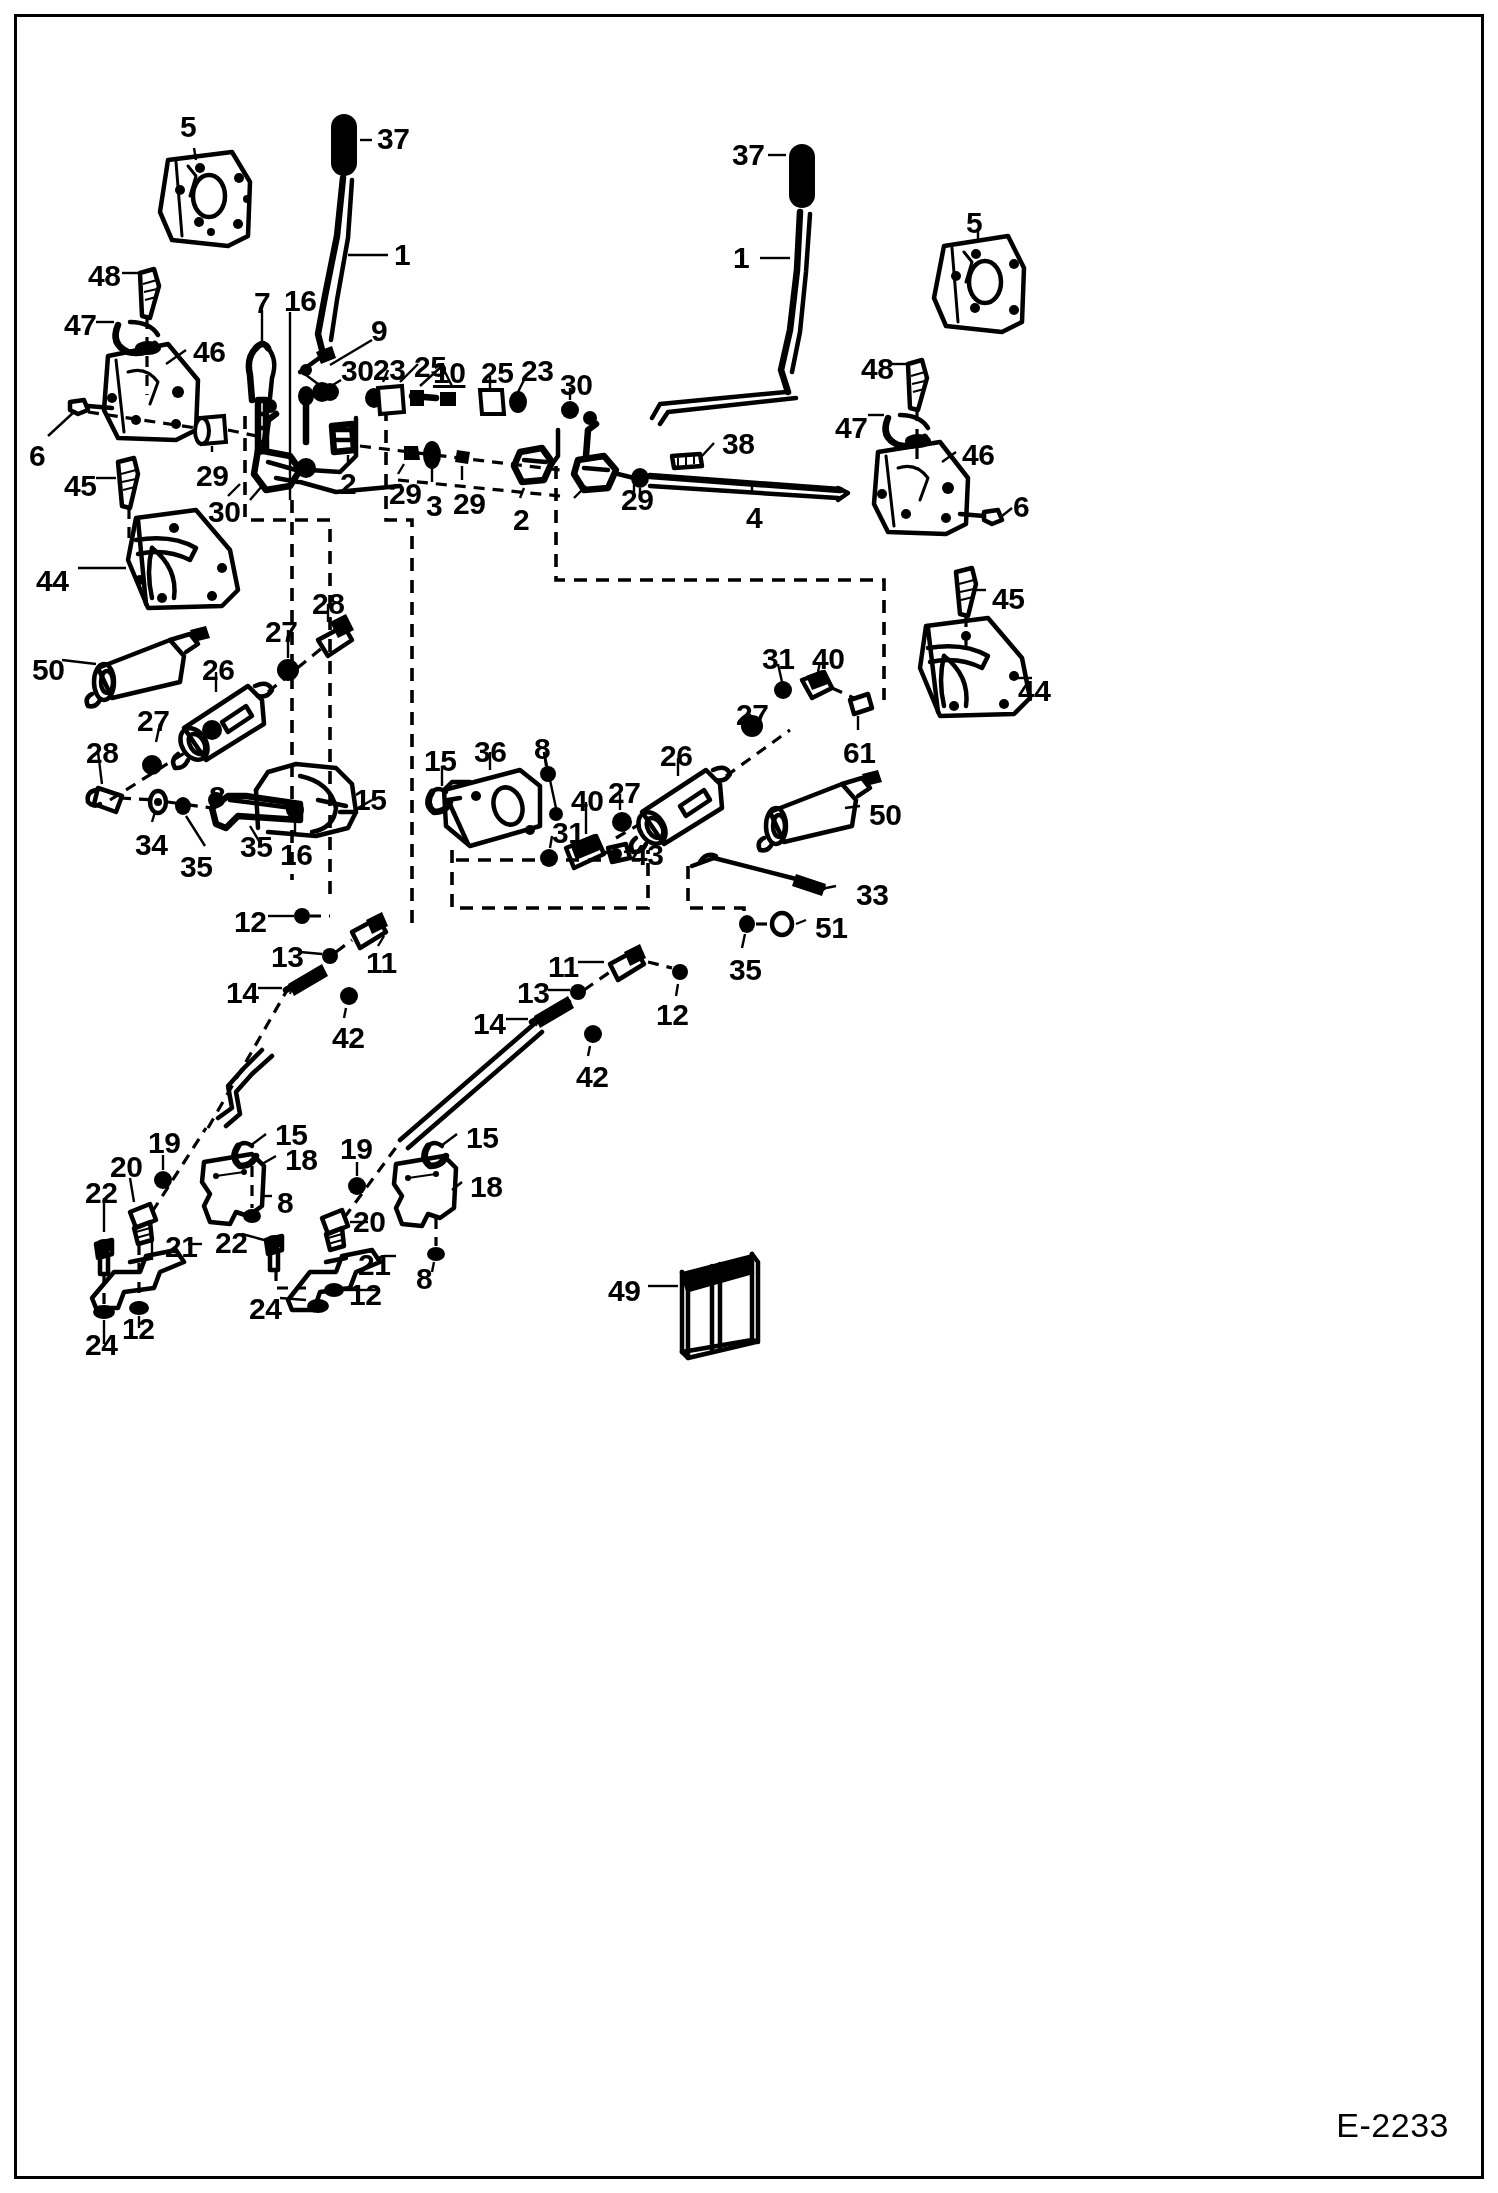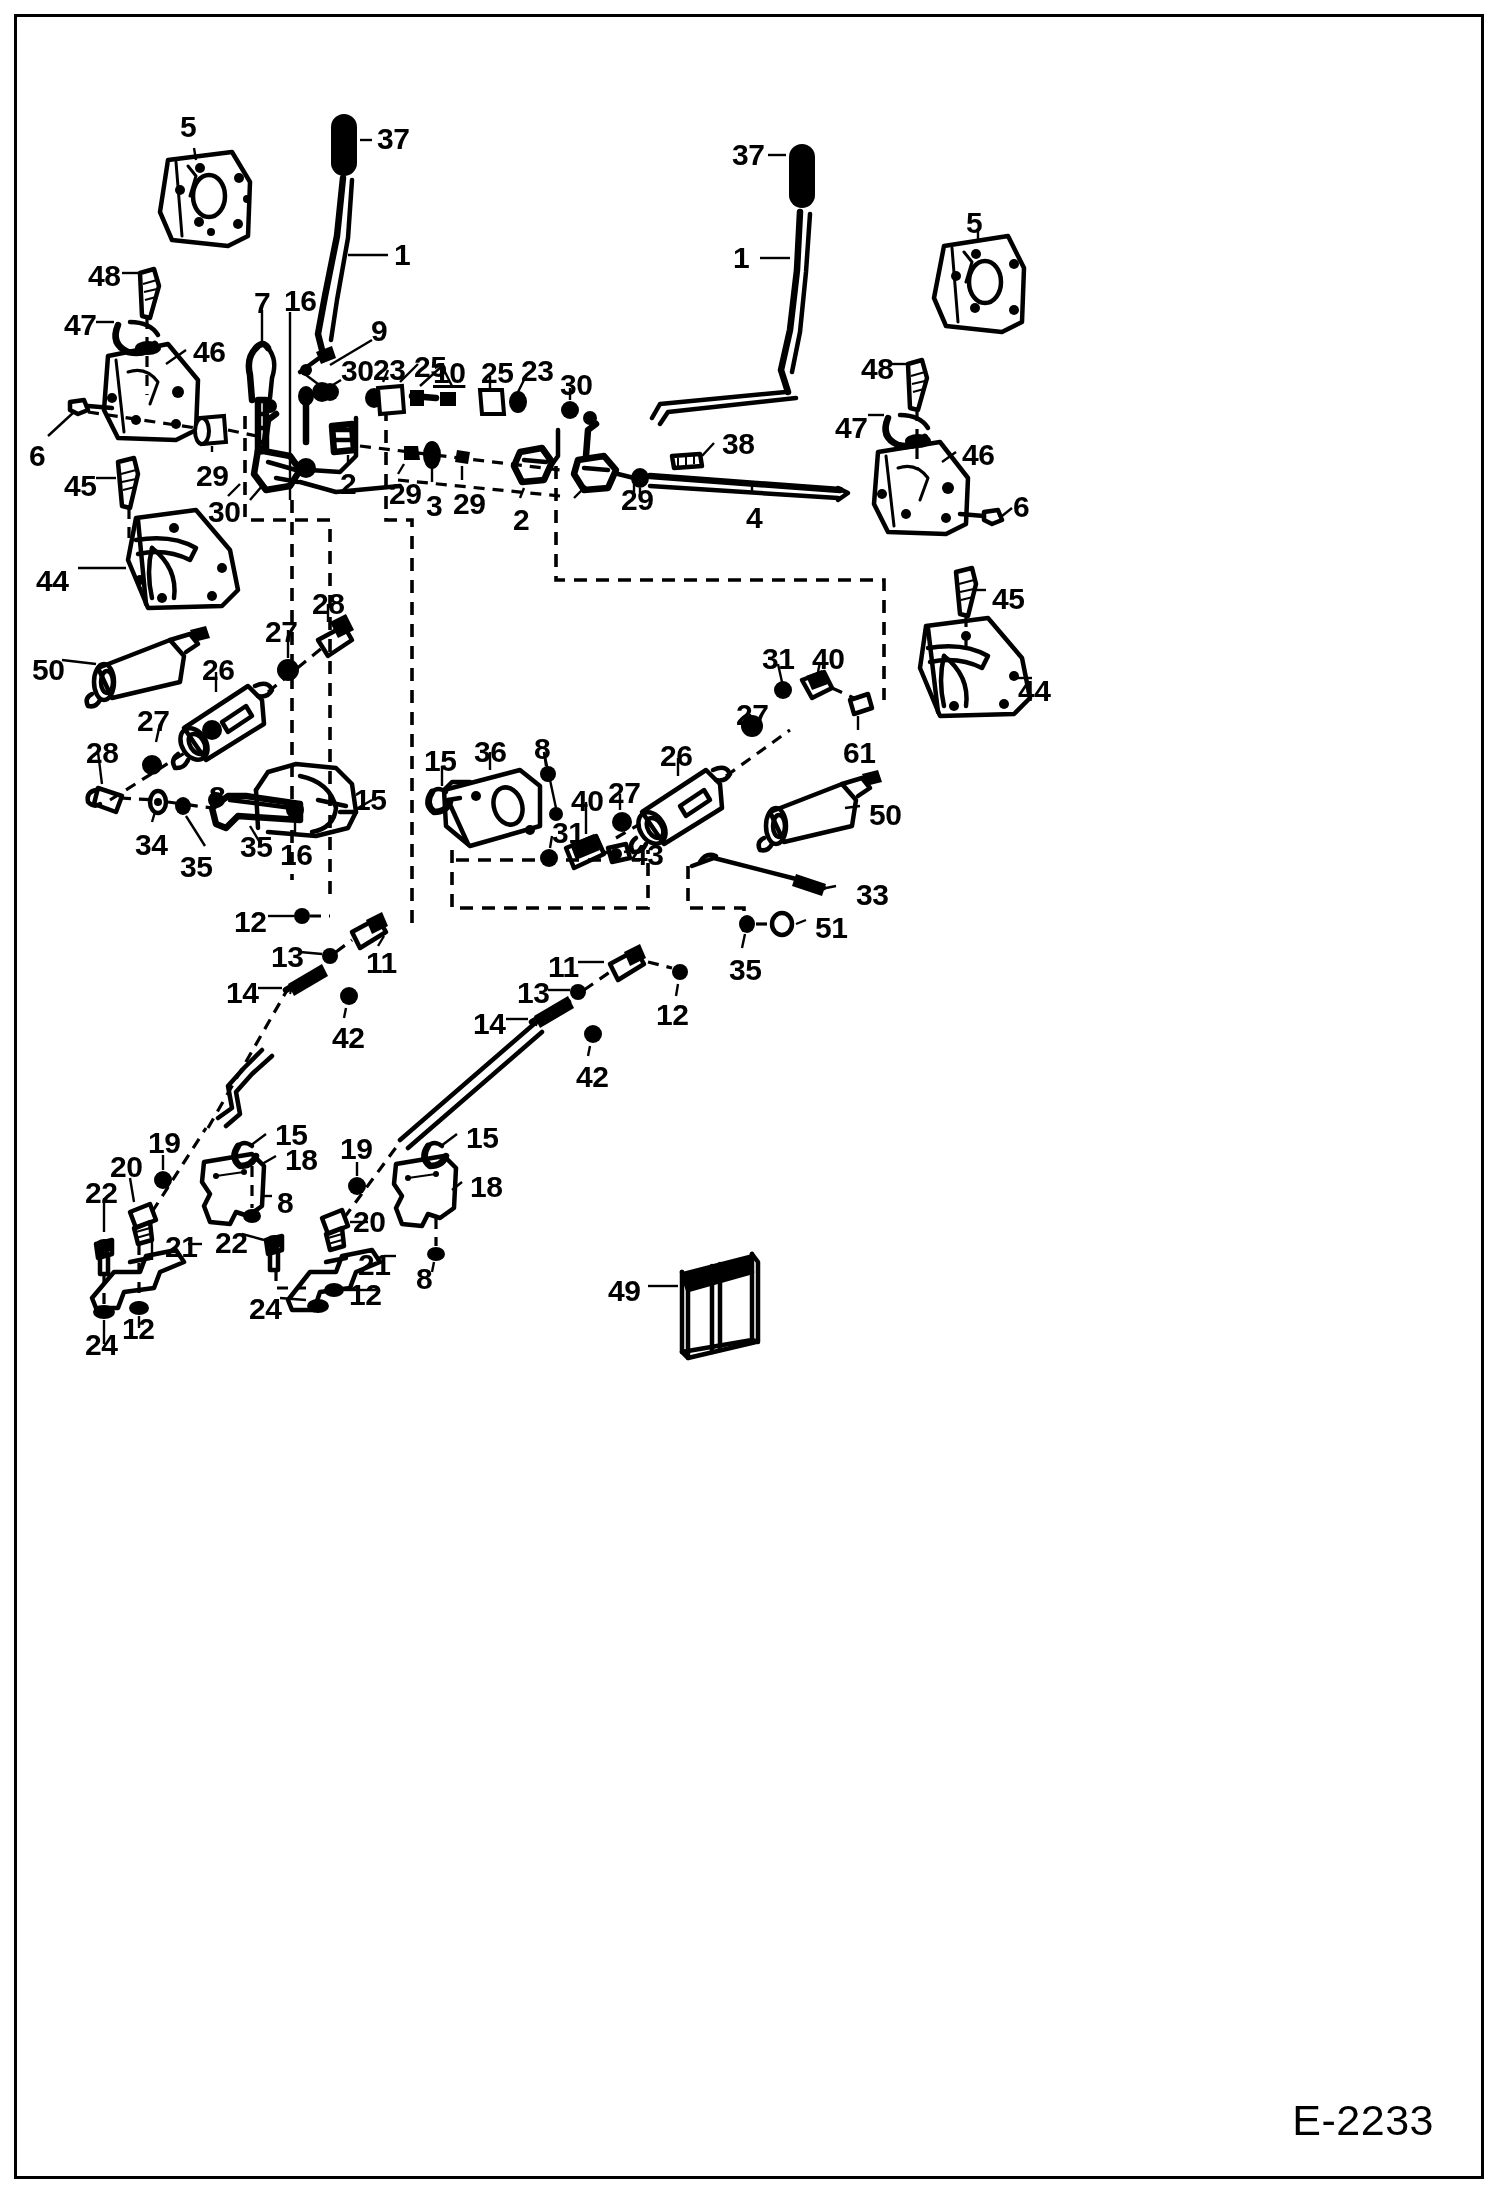--- a/index.html
+++ b/index.html
@@ -28,23 +28,23 @@
     font-family:"Liberation Sans", sans-serif;
     font-weight:bold;
     font-size:30px;
     color:#000;
     line-height:1;
     white-space:nowrap;
     letter-spacing:-0.5px;
   }
   .code {
     position:absolute;
-    right:64px; bottom:48px;
+    right:49px; bottom:48px;
     font-family:"Liberation Sans", sans-serif;
-    font-size:43px;
+    font-size:34px;
     color:#000;
     letter-spacing:0.5px;
   }
 </style>
 </head>
 <body>
 
 <div id="sheet">
 
   <div id="border"></div>

